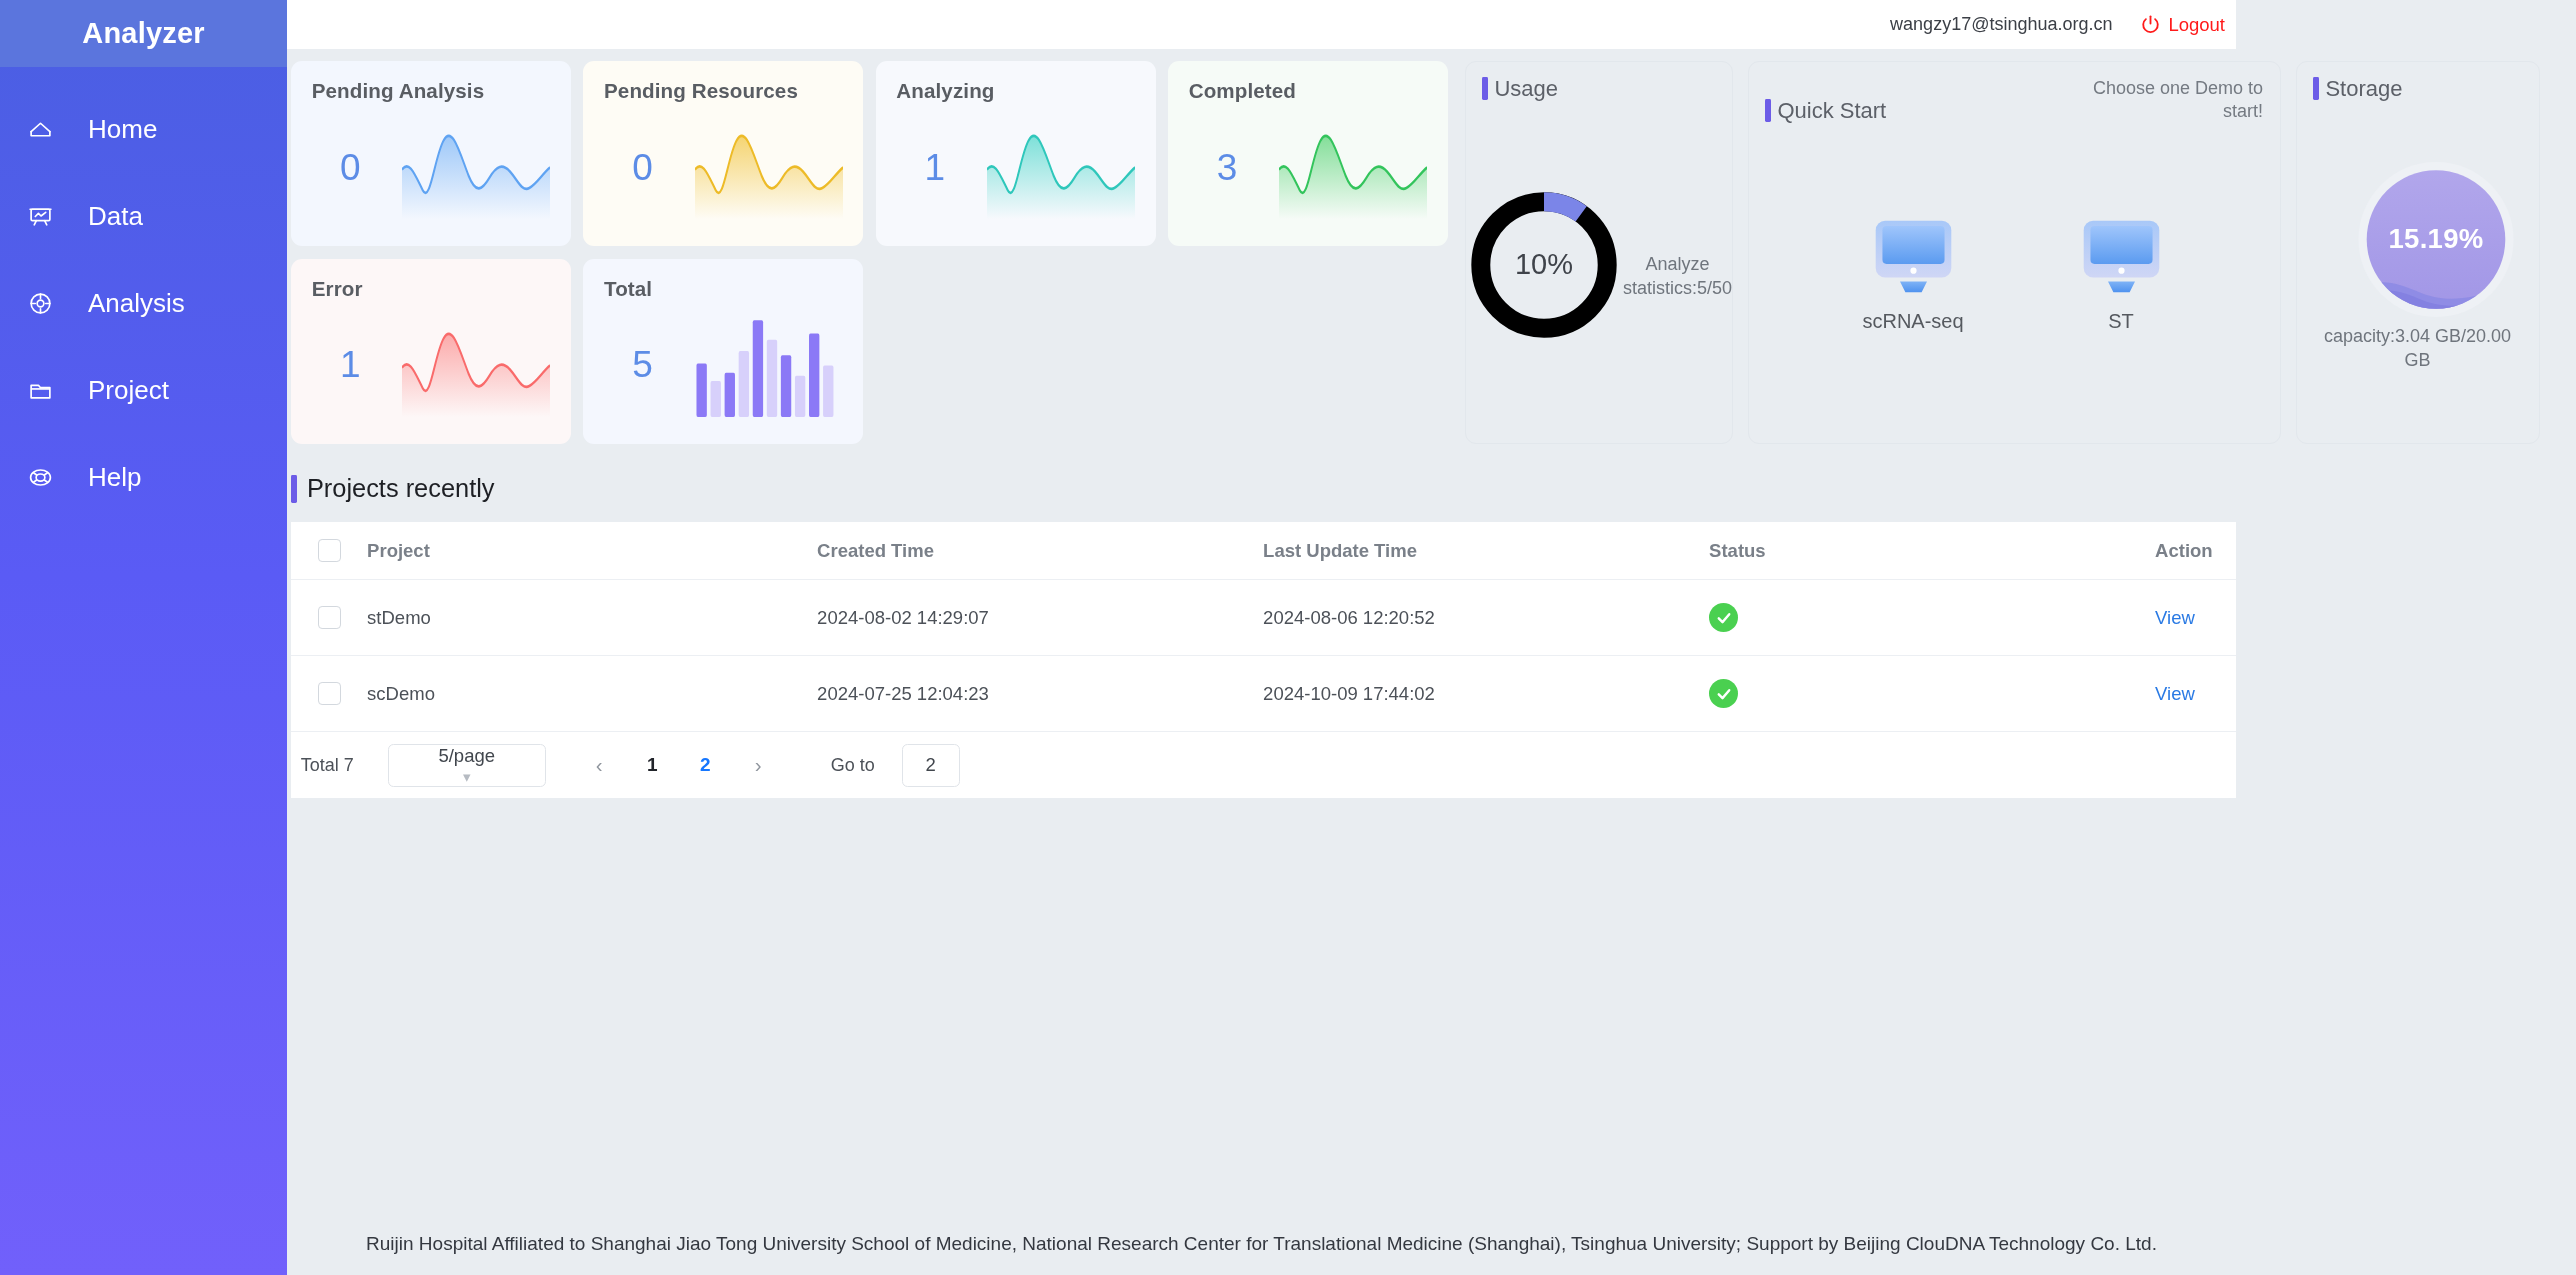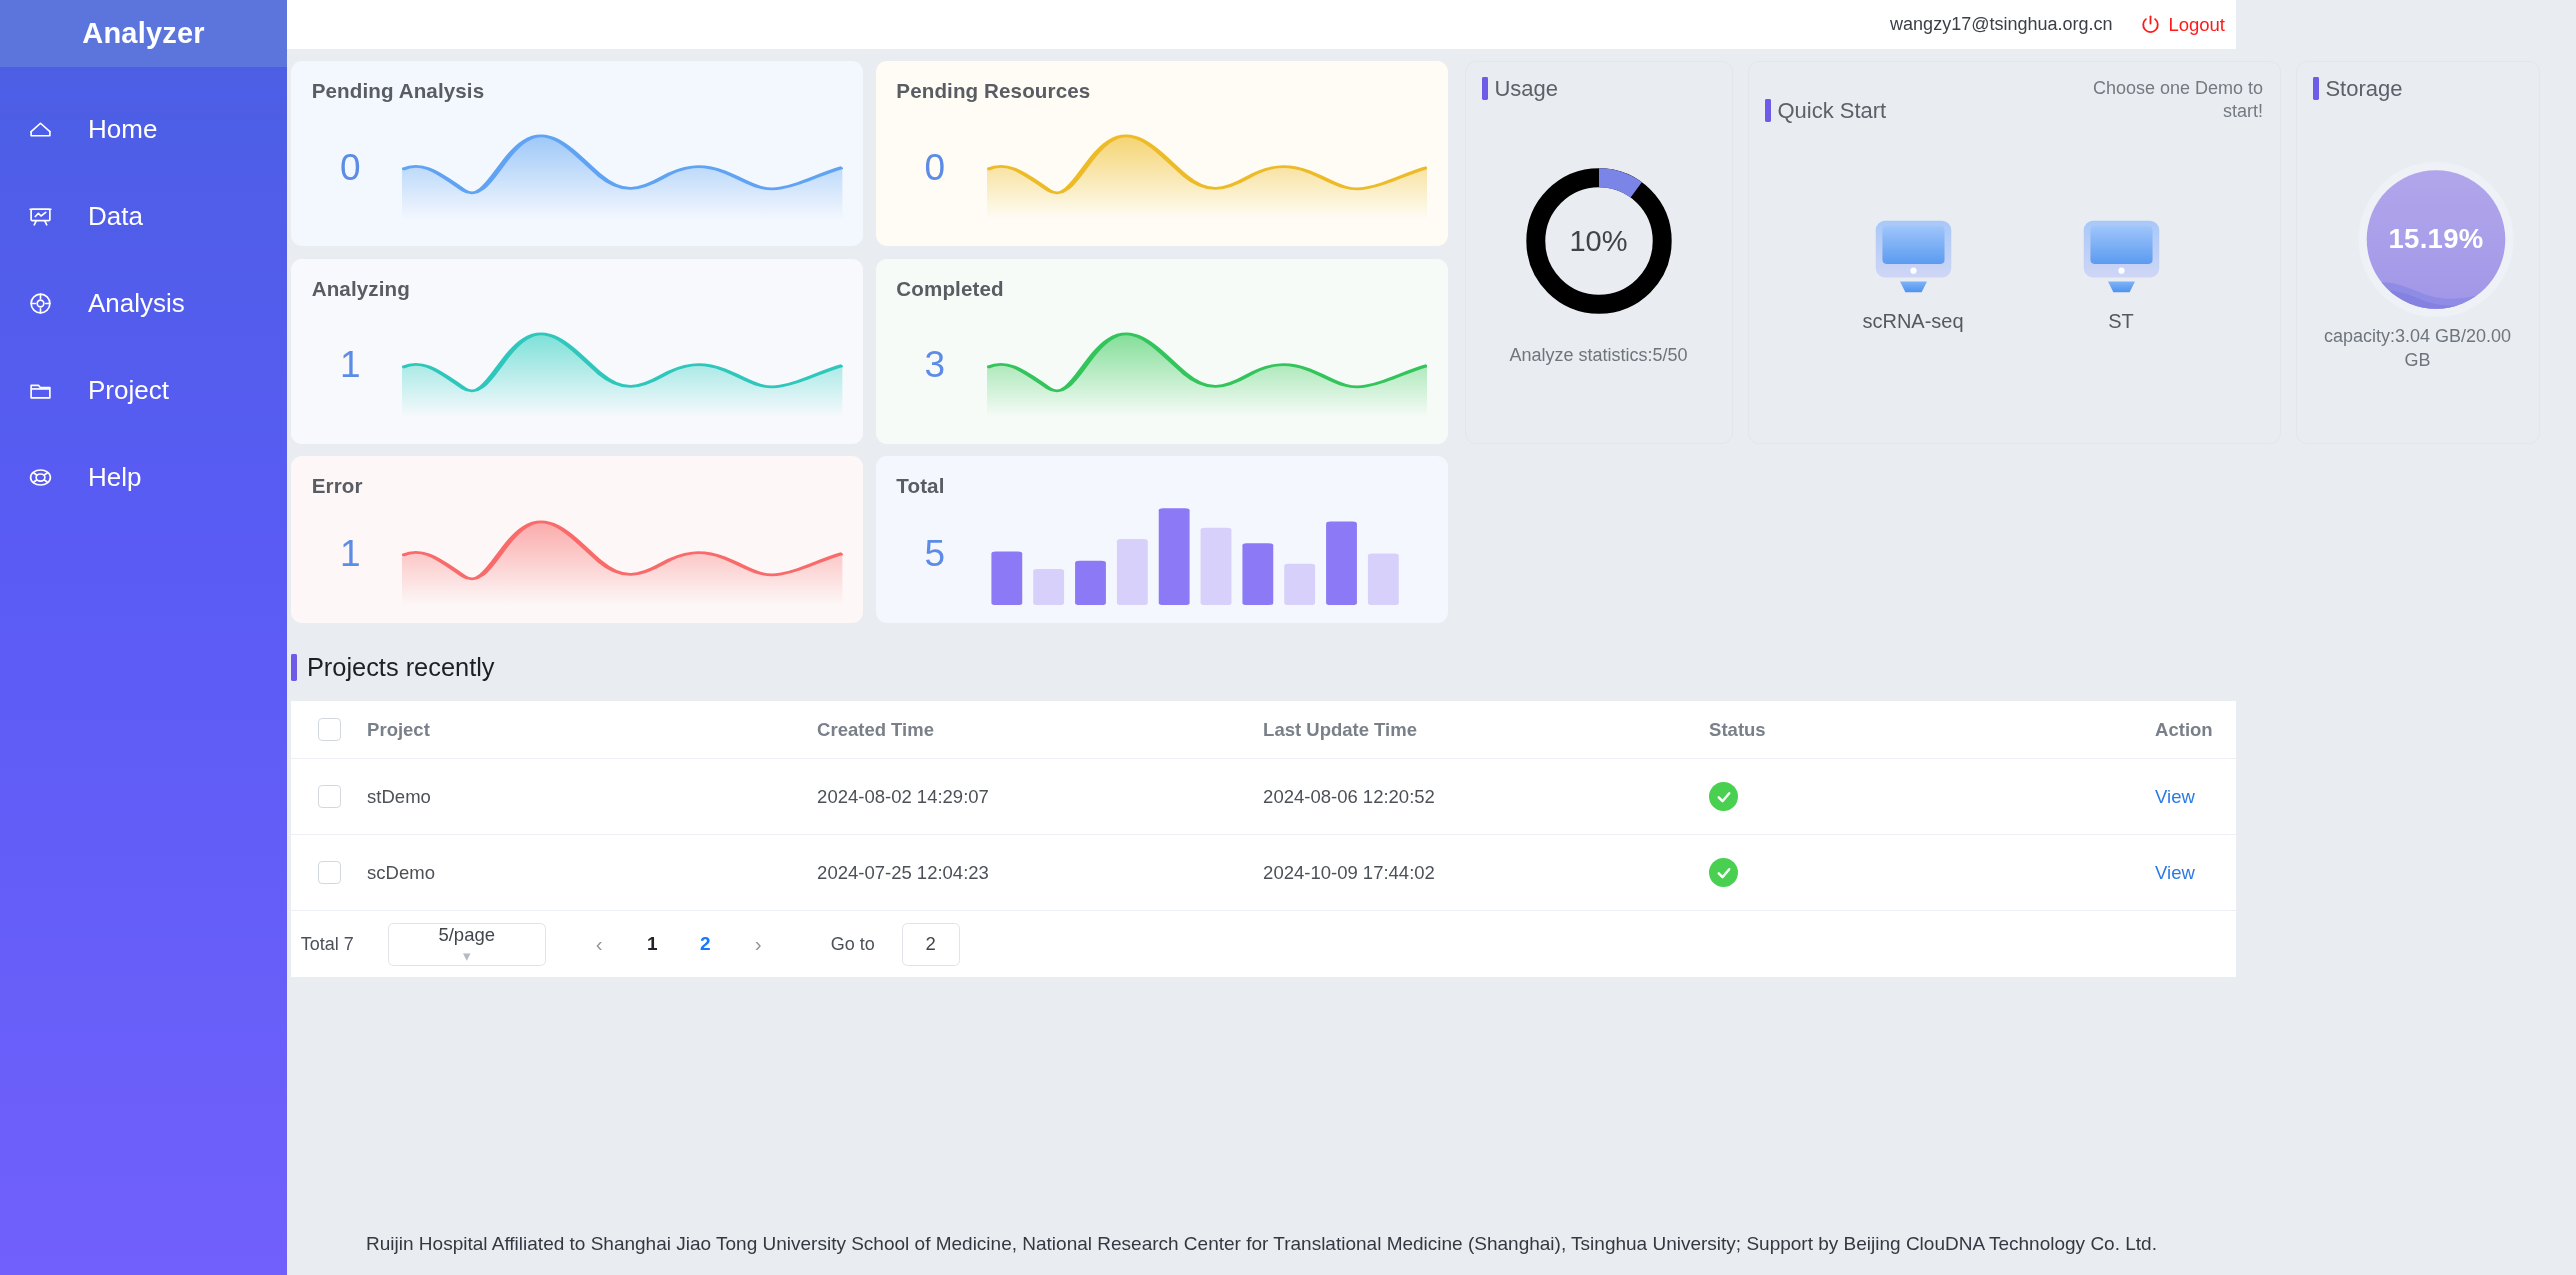--- a/index.html
+++ b/index.html
@@ -48,21 +48,21 @@
   .logout-icon { width: 23px; height: 23px; color: #ff1a1a; margin-right: 6.9px; display:block; }
   .logout-label { color: #ff1a1a; font-size: 18.5px; }
 
   
   .dash {
     display: flex; gap: 0; padding: 12.4px 0 0 0; flex: 0 0 auto;
     background: #e9edf1;
   }
   .stats-grid {
     width: 1161px; flex: 0 0 1161px;
-    display: grid; grid-template-columns: repeat(2, 1fr);
+    display: grid; grid-template-columns: repeat(4, 1fr);
     grid-template-rows: 185px 185px; gap: 12.4px; padding-left: 4.1px;
   }
   .stat-card {
     border-radius: 11px; padding: 18px 20.6px; position: relative; overflow: hidden;
     display: flex; flex-direction: column;
   }
   .stat-card.c-blue   { background: #f3f7fe; }
   .stat-card.c-yellow { background: #fefcf5; }
   .stat-card.c-teal   { background: #f7f9fd; }
   .stat-card.c-green  { background: #f6fbf7; }
@@ -80,21 +80,21 @@
     display: flex; flex-direction: column; position: relative;
     border: 0.7px solid #e2e7ec;
   }
   .panel-header { display: flex; align-items: flex-end; justify-content: space-between; }
   .panel-title { display: flex; align-items: flex-start; }
   .panel-bar { width: 5.5px; min-height: 23px; background: #6c5ce7; border-radius: 1.4px; flex:0 0 5.5px; margin-right: 6.9px; }
   .panel-title-text { font-size: 22px; color: #5c6068; line-height: 1.08; }
   .panel-hint { font-size: 18px; color: #747a82; text-align: right; line-height: 1.25; max-width: 206px; }
 
   .usage-panel { width: 268px; flex:0 0 268px; margin-left: 16.5px; height: 383px; }
-  .usage-body { flex: 1 1 auto; display:flex; flex-direction: column; align-items:center; justify-content:center; }
+  .usage-body { flex: 1 1 auto; display:flex; flex-direction: row; align-items:center; justify-content:center; }
   .donut-wrap { position: relative; width: 158px; height: 158px; }
   .donut-wrap svg { width: 158px; height: 158px; display: block; }
   .donut-label {
     position: absolute; inset: 0; display: flex; align-items: center; justify-content: center;
     font-size: 29px; color: #3f434a;
   }
   .usage-caption { font-size: 18px; color: #6f757d; text-align: center; margin-top: 23px; line-height: 1.35; }
 
   .quick-panel { width: 533px; flex:0 0 533px; margin-left: 15px; height: 383px; }
   .quick-body { flex: 1 1 auto; display: flex; align-items: center; justify-content: space-around; padding: 0 41px; }

